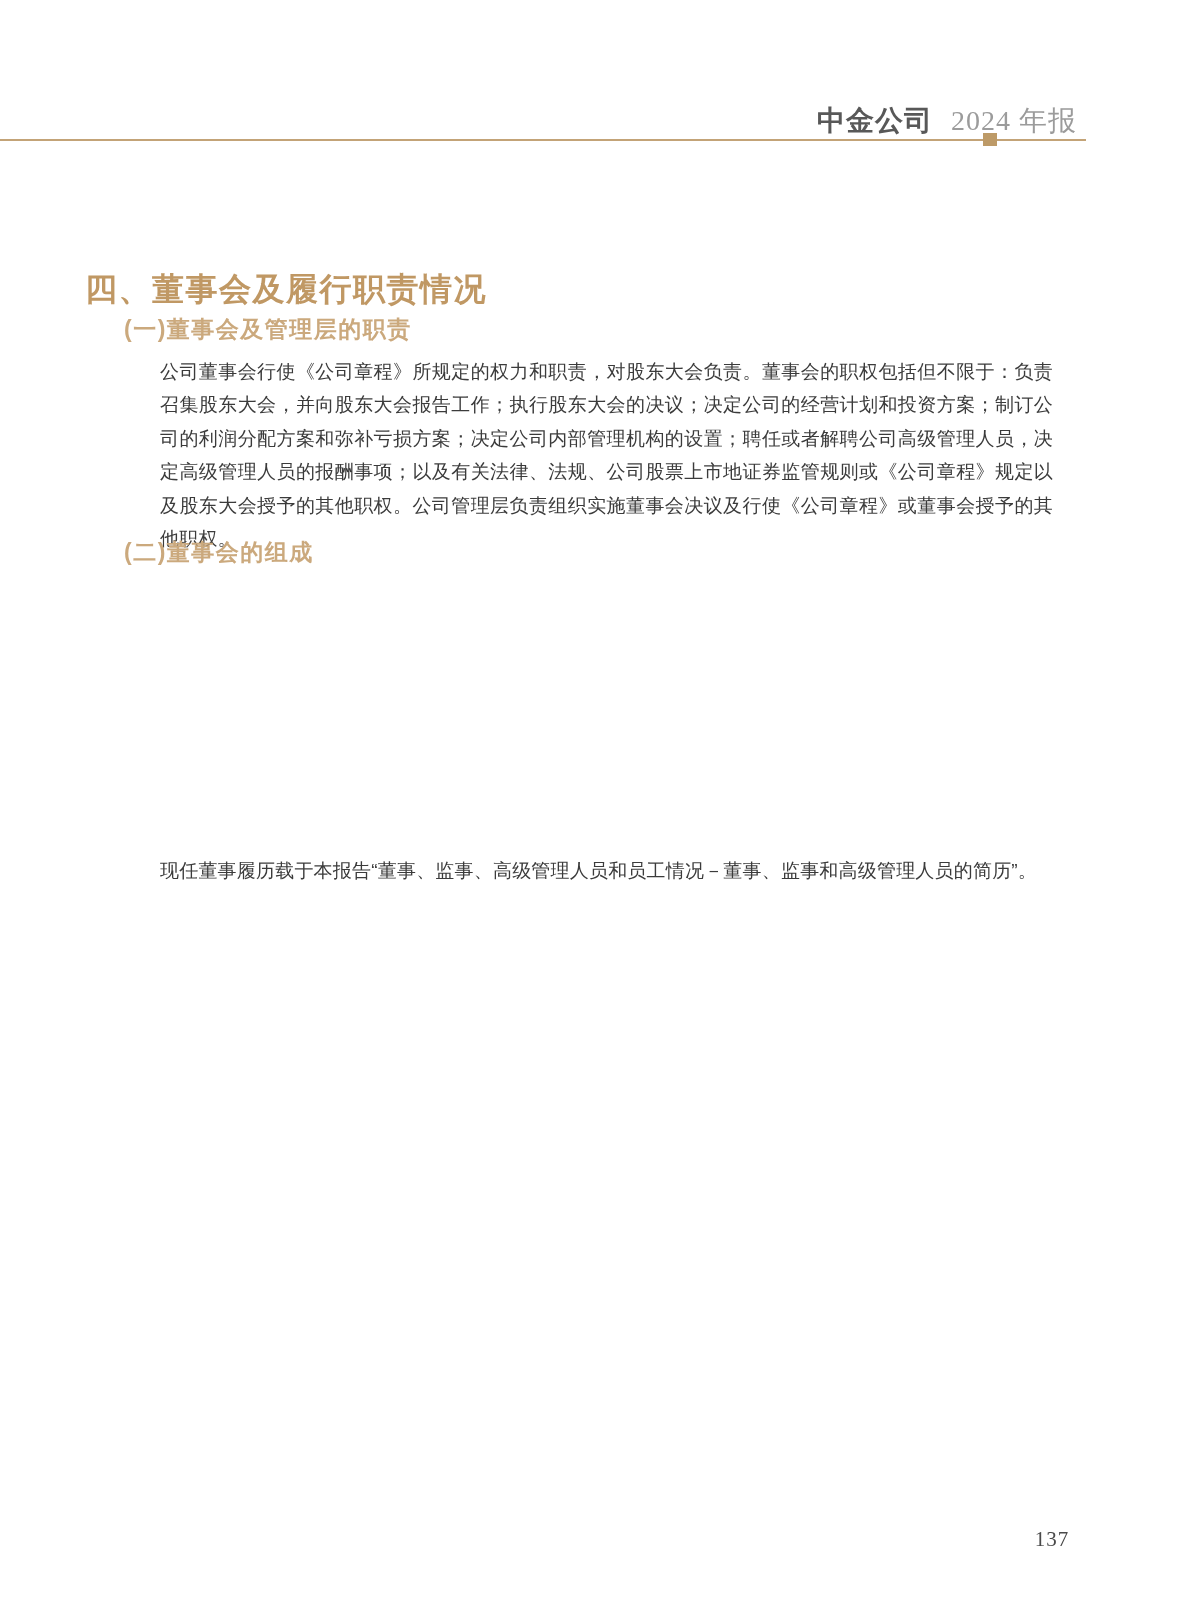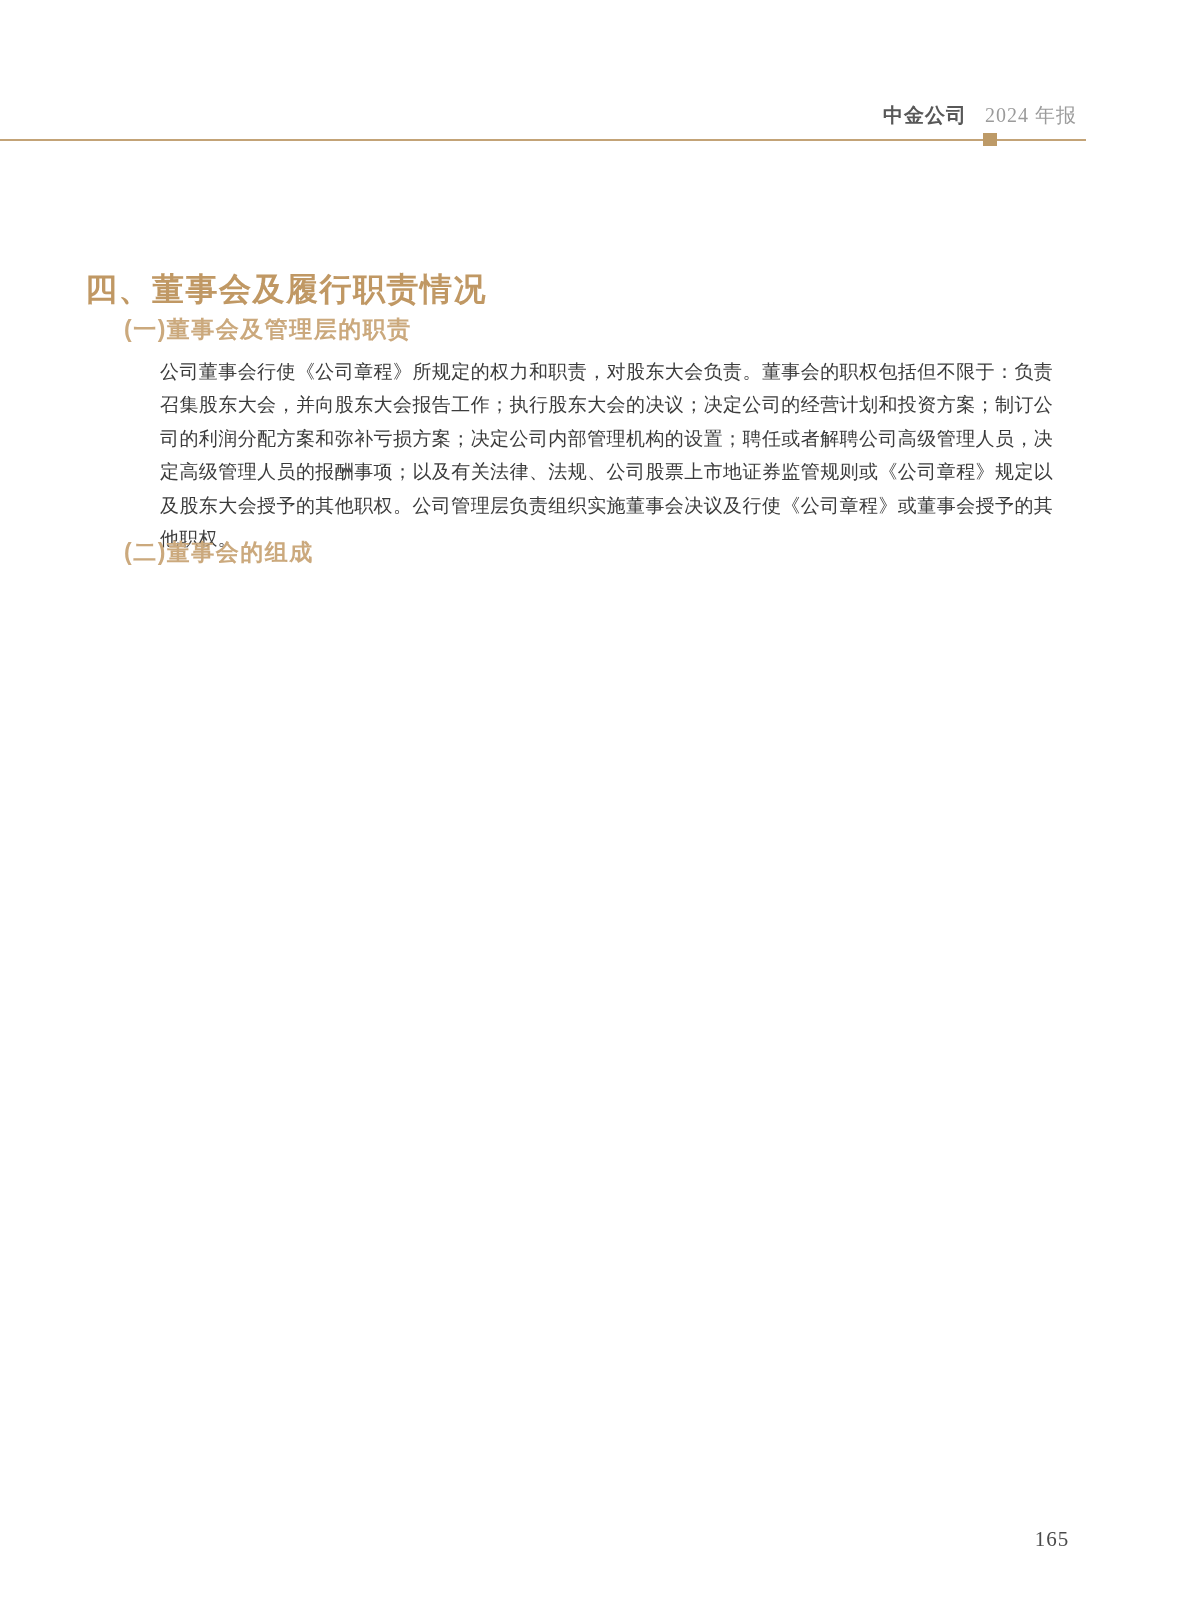--- a/index.html
+++ b/index.html
@@ -15,21 +15,21 @@
     overflow: hidden;
     font-family: "Liberation Sans", sans-serif;
   }
 
   
   .running-header {
     position: absolute;
     top: 102px;
     right: 113px;
     font-family: "Liberation Serif", "DejaVu Serif", serif;
-    font-size: 20px;
+    font-size: 28px;
     letter-spacing: 1px;
     white-space: nowrap;
   }
   .running-header .brand {
     color: #585858;
     font-weight: 600;
     margin-right: 18px;
   }
   .running-header .edition {
     color: #9b9b9b;
@@ -115,16 +115,17 @@
   </div>
   <div class="header-rule"></div>
   <div class="header-rule-square"></div>
 
   <div class="section-title">四、董事会及履行职责情况</div>
 
   <div class="subsection-title s1">(一)董事会及管理层的职责</div>
   <div class="body-par p1">公司董事会行使《公司章程》所规定的权力和职责，对股东大会负责。董事会的职权包括但不限于：负责召集股东大会，并向股东大会报告工作；执行股东大会的决议；决定公司的经营计划和投资方案；制订公司的利润分配方案和弥补亏损方案；决定公司内部管理机构的设置；聘任或者解聘公司高级管理人员，决定高级管理人员的报酬事项；以及有关法律、法规、公司股票上市地证券监管规则或《公司章程》规定以及股东大会授予的其他职权。公司管理层负责组织实施董事会决议及行使《公司章程》或董事会授予的其他职权。</div>
 
   <div class="subsection-title s2">(二)董事会的组成</div>
+  <div class="body-par p4">现任董事履历载于本报告“董事、监事、高级管理人员和员工情况－董事、监事和高级管理人员的简历”。</div>
 
-  <div class="page-number">165</div>
+  <div class="page-number">137</div>
 
 </div>
 
 </body></html>

